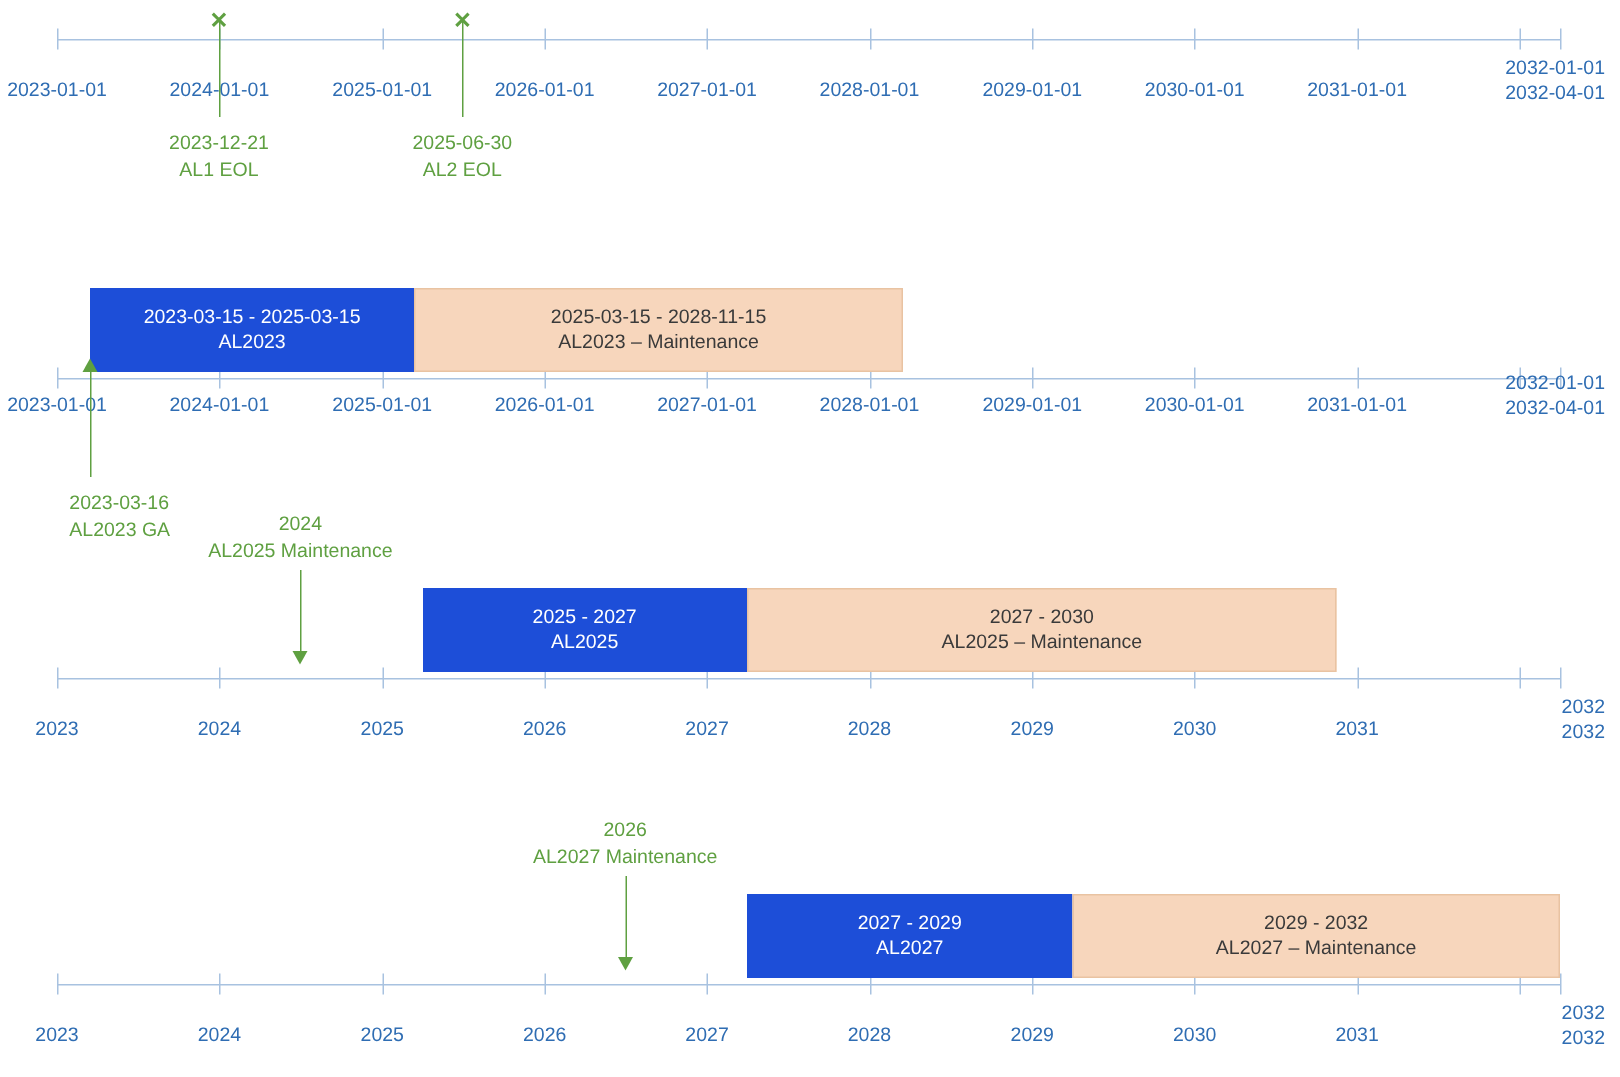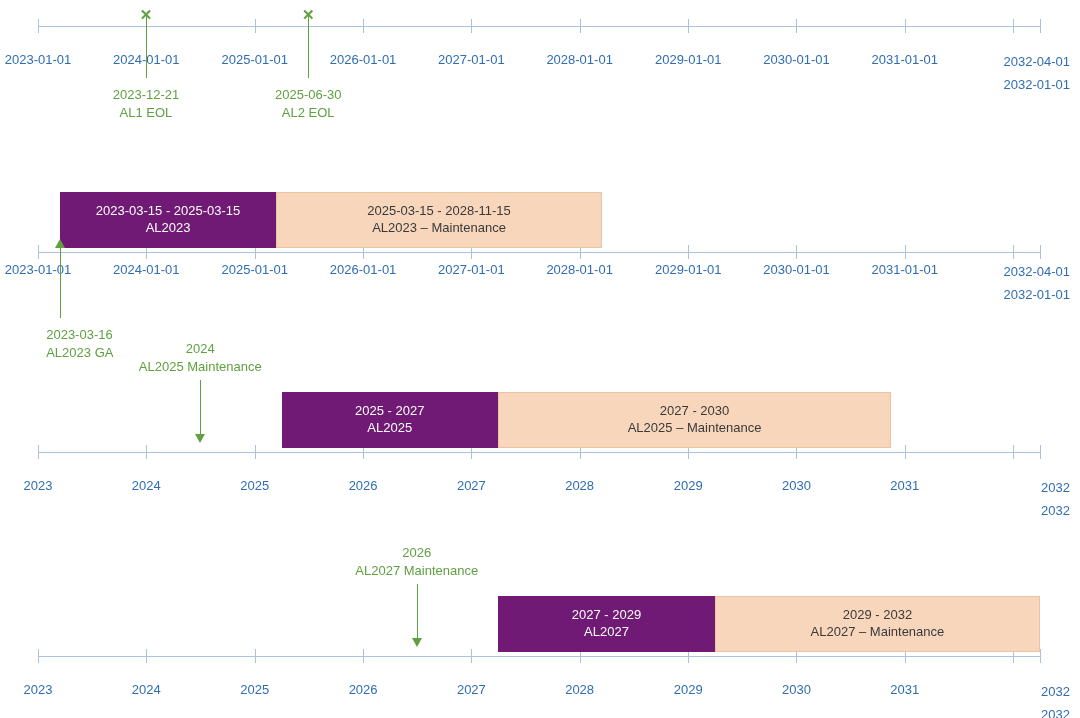--- a/index.html
+++ b/index.html
@@ -40,42 +40,41 @@
     white-space: nowrap;
     transform: translateX(-50%);
     text-align: center;
   }
   .end-label-top {
     position: absolute;
     color: #2f6db3;
     font-size: 13px;
     white-space: nowrap;
     transform: translate(-100%, -100%);
-    margin-top: 40px;
   }
   .end-label-bottom {
     position: absolute;
     color: #2f6db3;
     font-size: 13px;
     white-space: nowrap;
     transform: translateX(-100%);
   }
 
   .bar {
     position: absolute;
     height: 56px;
     display: flex;
     align-items: center;
     justify-content: center;
     flex-direction: column;
     font-size: 13px;
     box-sizing: border-box;
   }
   .bar-active {
-    background: #701a75;
+    background: #1d4ed8;
     color: #ffffff;
   }
   .bar-maint {
     background: #f7d6bc;
     color: #3a3a3a;
     border: 1px solid #e9c3a2;
   }
   .bar .line1 { line-height: 1.3; }
   .bar .line2 { line-height: 1.3; }
 

